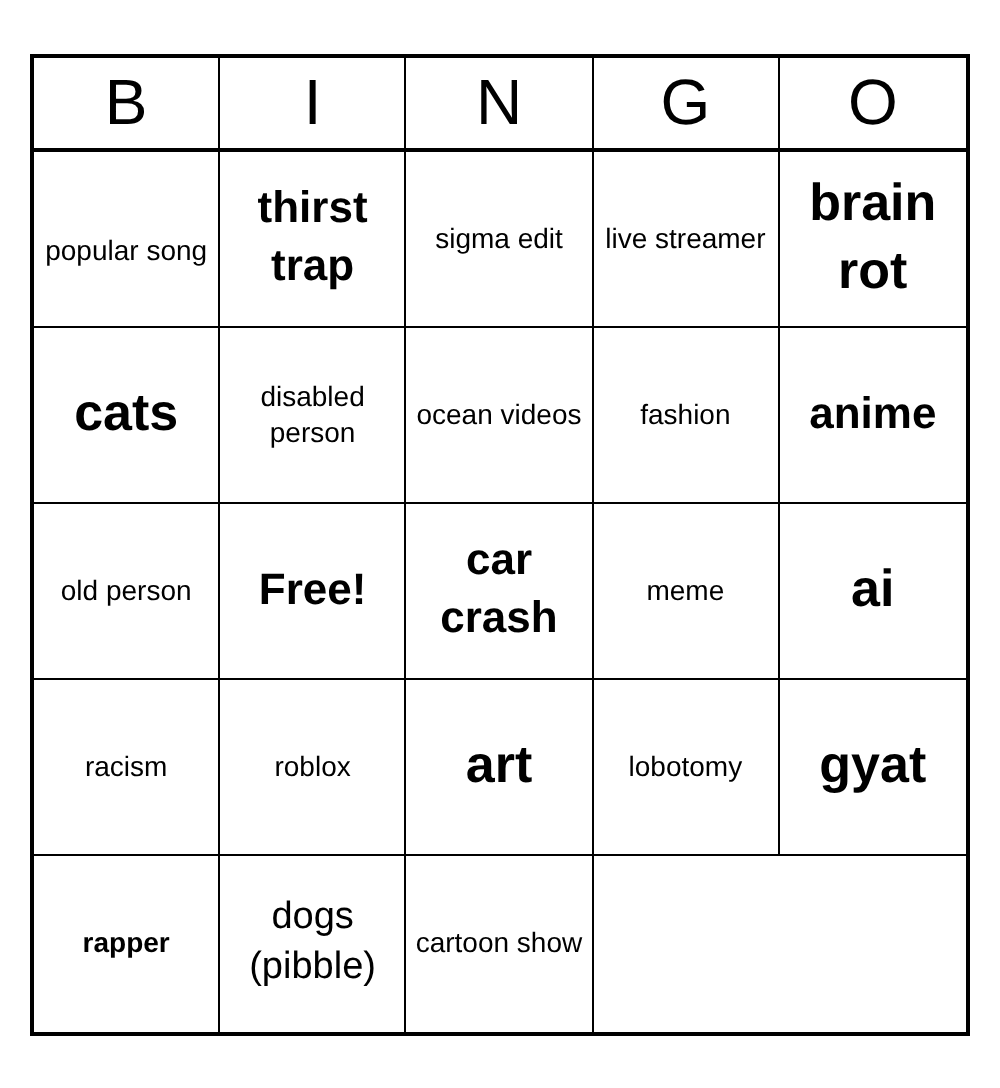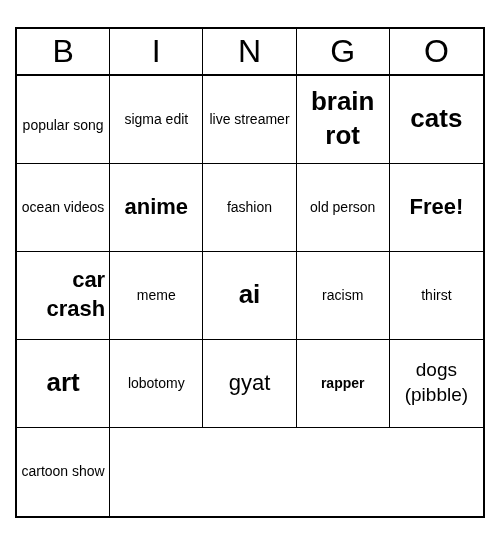--- a/index.html
+++ b/index.html
@@ -80,69 +80,75 @@
     <div class="bingo-header-cell">I</div>
     <div class="bingo-header-cell">N</div>
     <div class="bingo-header-cell">G</div>
     <div class="bingo-header-cell">O</div>
   </div>
   <div class="bingo-grid" id="bingo-grid">
       <div class="bingo-cell">
         <span style="font-size: 14px; margin-top: 12px;">popular song</span>
       </div>
       <div class="bingo-cell">
+        <span style="font-size: 22px; font-weight: bold;">thirst trap</span>
+      </div>
+      <div class="bingo-cell">
         <span style="font-size: 14px;">sigma edit</span>
       </div>
       <div class="bingo-cell">
         <span style="font-size: 14px;">live streamer</span>
       </div>
       <div class="bingo-cell">
         <span style="font-size: 26px; font-weight: bold;">brain rot</span>
       </div>
       <div class="bingo-cell">
         <span style="font-size: 26px; font-weight: bold;">cats</span>
       </div>
       <div class="bingo-cell">
+        <span style="font-size: 14px;">disabled person</span>
+      </div>
+      <div class="bingo-cell">
         <span style="font-size: 14px;">ocean videos</span>
       </div>
       <div class="bingo-cell">
-        <span style="font-size: 22px; font-weight: bold;">anime</span>
+        <span style="font-size: 14px;">fashion</span>
       </div>
       <div class="bingo-cell">
-        <span style="font-size: 14px;">fashion</span>
+        <span style="font-size: 22px; font-weight: bold;">anime</span>
       </div>
       <div class="bingo-cell">
         <span style="font-size: 14px;">old person</span>
       </div>
       <div class="bingo-cell">
         <span style="font-size: 22px; font-weight: bold;">Free!</span>
       </div>
       <div class="bingo-cell">
-        <span style="font-size: 22px; font-weight: bold; text-align: right;">car crash</span>
+        <span style="font-size: 22px; font-weight: bold;">car crash</span>
       </div>
       <div class="bingo-cell">
         <span style="font-size: 14px;">meme</span>
       </div>
       <div class="bingo-cell">
         <span style="font-size: 26px; font-weight: bold;">ai</span>
       </div>
       <div class="bingo-cell">
         <span style="font-size: 14px;">racism</span>
       </div>
       <div class="bingo-cell">
-        <span style="font-size: 14px;">thirst</span>
+        <span style="font-size: 14px;">roblox</span>
       </div>
       <div class="bingo-cell">
         <span style="font-size: 26px; font-weight: bold;">art</span>
       </div>
       <div class="bingo-cell">
         <span style="font-size: 14px;">lobotomy</span>
       </div>
       <div class="bingo-cell">
-        <span style="font-size: 22px; font-weight: normal; text-align: center;">gyat</span>
+        <span style="font-size: 26px; font-weight: bold; text-align: center;">gyat</span>
       </div>
       <div class="bingo-cell">
         <span style="font-size: 14px; font-weight: bold;">rapper</span>
       </div>
       <div class="bingo-cell">
         <span style="font-size: 19px;">dogs (pibble)</span>
       </div>
       <div class="bingo-cell">
         <span style="font-size: 14px;">cartoon show</span>
       </div>

